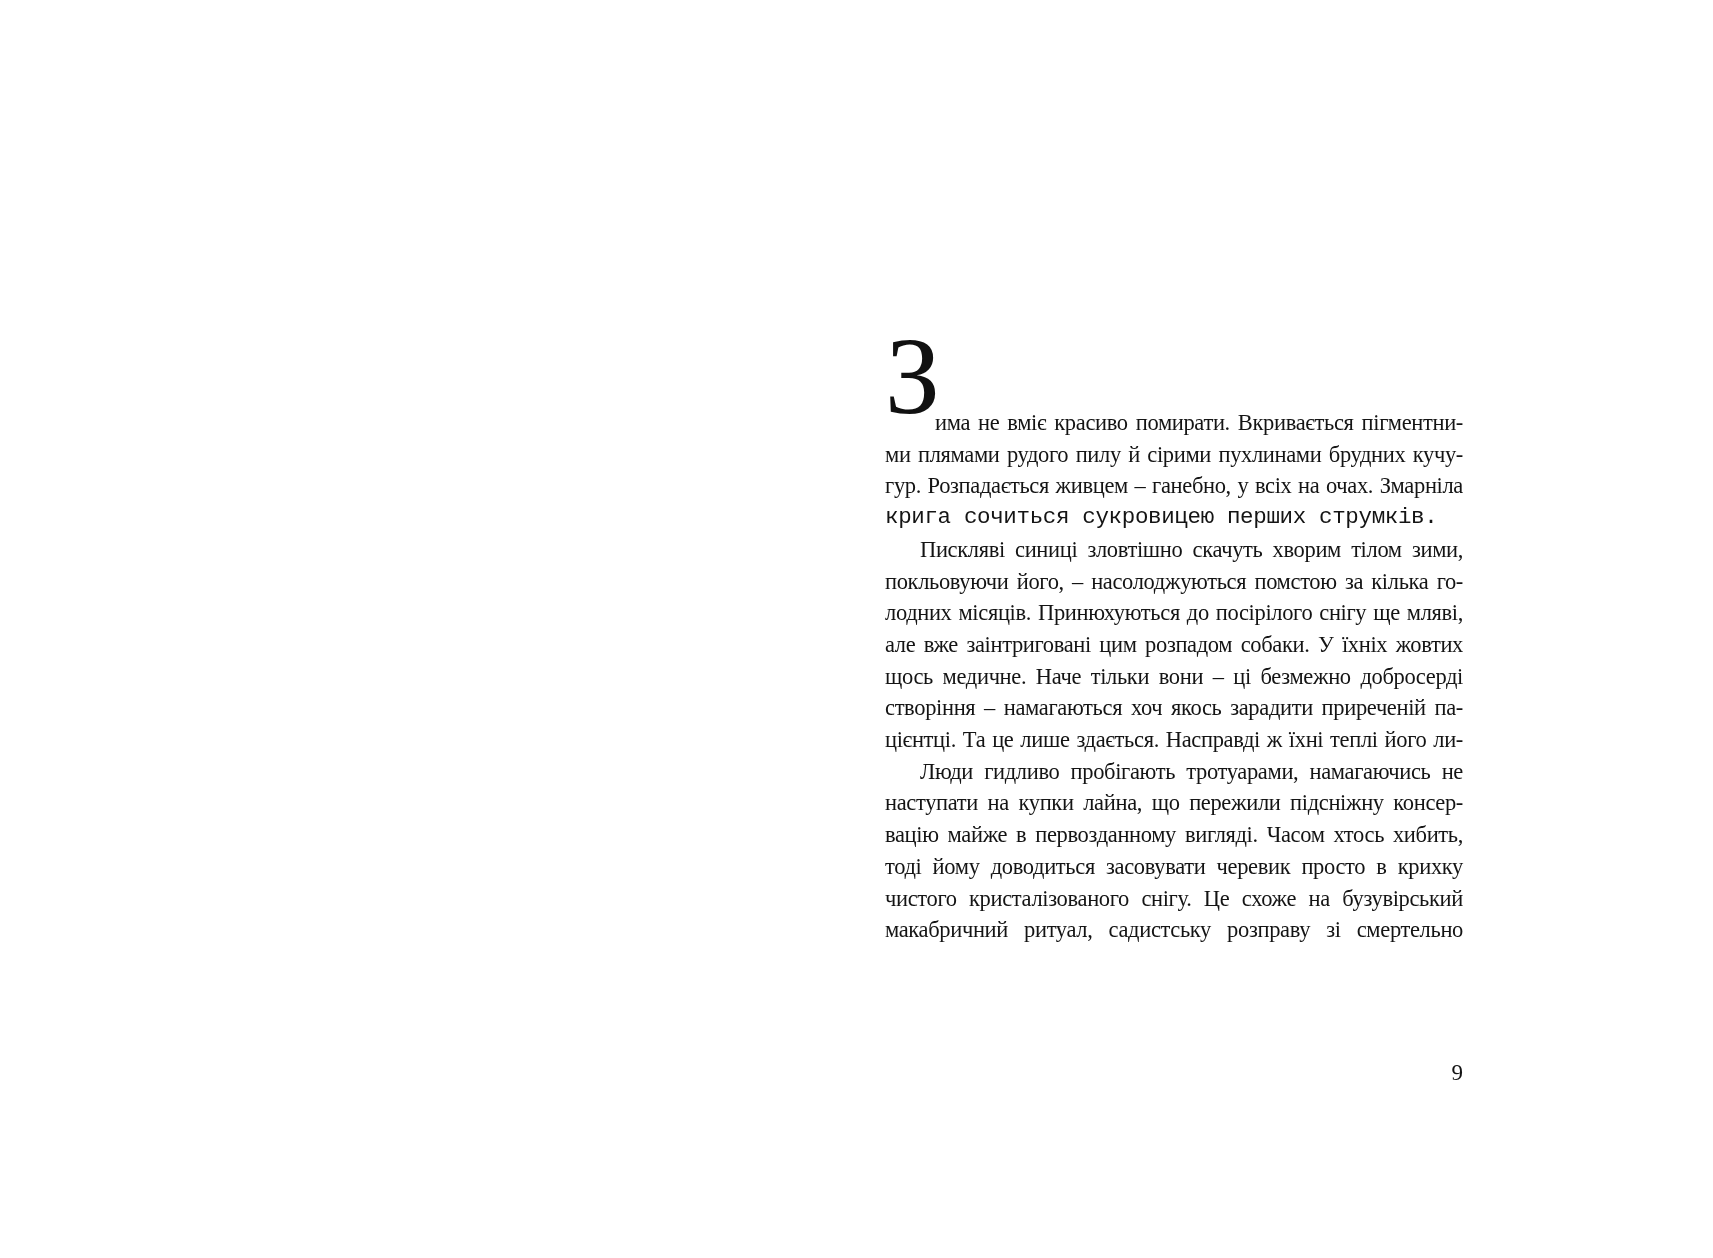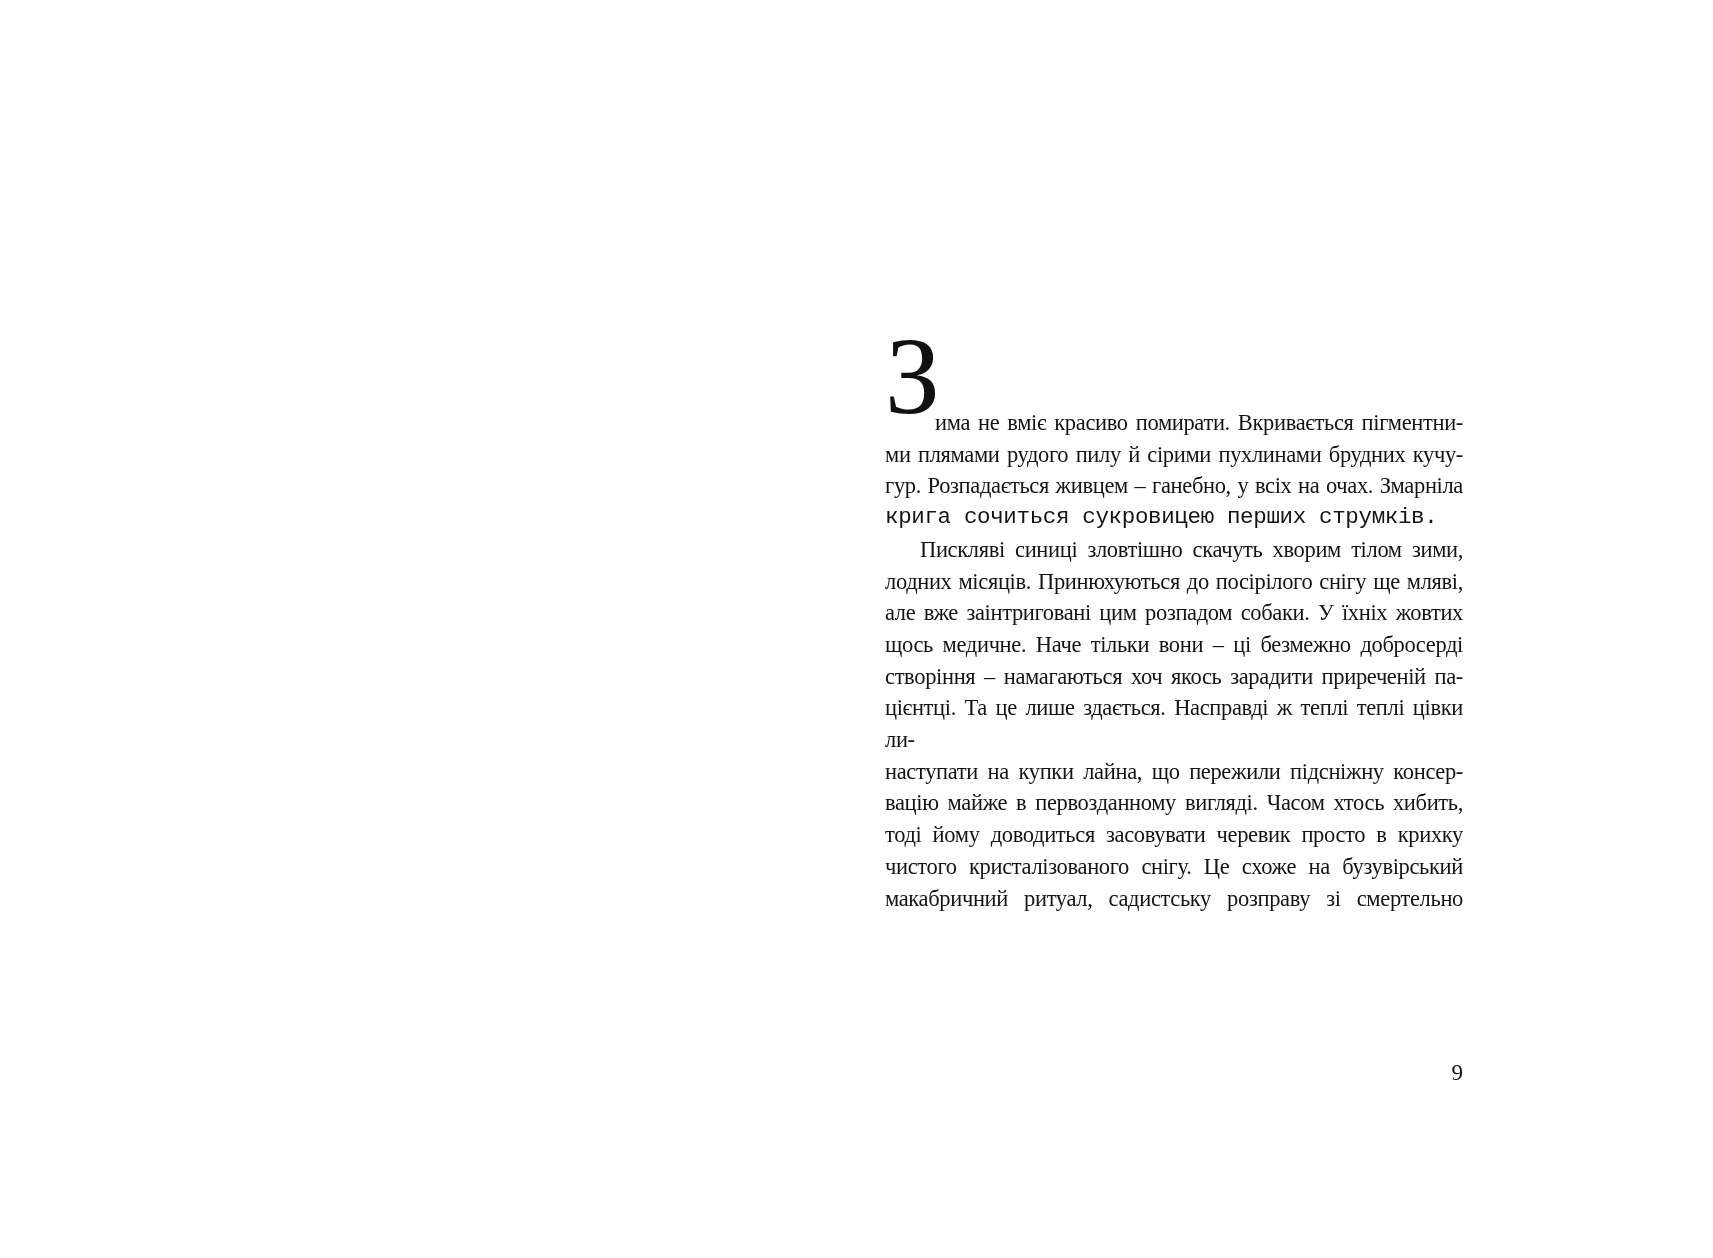--- a/index.html
+++ b/index.html
@@ -68,27 +68,29 @@
   <div class="text-block">
     <span class="dropcap">З</span>
   <div>
         <div class="line dropline">има не вміє красиво помирати. Вкривається пігментни-</div>
         <div class="line">ми плямами рудого пилу й сірими пухлинами брудних кучу-</div>
         <div class="line">гур. Розпадається живцем – ганебно, у всіх на очах. Змарніла</div>
         <div class="line para-end">крига сочиться сукровицею перших струмків.</div>
       </div>
       <div>
         <div class="line first">Пискляві синиці зловтішно скачуть хворим тілом зими,</div>
+        <div class="line">покльовуючи його, – насолоджуються помстою за кілька го-</div>
         <div class="line">лодних місяців. Принюхуються до посірілого снігу ще мляві,</div>
         <div class="line">але вже заінтриговані цим розпадом собаки. У їхніх жовтих</div>
         <div class="line">щось медичне. Наче тільки вони – ці безмежно добросерді</div>
         <div class="line">створіння – намагаються хоч якось зарадити приреченій па-</div>
-        <div class="line">цієнтці. Та це лише здається. Насправді ж теплі теплі цівки ли-</div>
+        <div class="line">цієнтці. Та це лише здається. Насправді ж їхні теплі його ли-</div>
       </div>
       <div>
+        <div class="line first">Люди гидливо пробігають тротуарами, намагаючись не</div>
         <div class="line">наступати на купки лайна, що пережили підсніжну консер-</div>
         <div class="line">вацію майже в первозданному вигляді. Часом хтось хибить,</div>
         <div class="line">тоді йому доводиться засовувати черевик просто в крихку</div>
         <div class="line">чистого кристалізованого снігу. Це схоже на бузувірський</div>
         <div class="line">макабричний ритуал, садистську розправу зі смертельно</div>
       </div>
     </div>
   <div class="page-number">9</div>
 </div>
 

